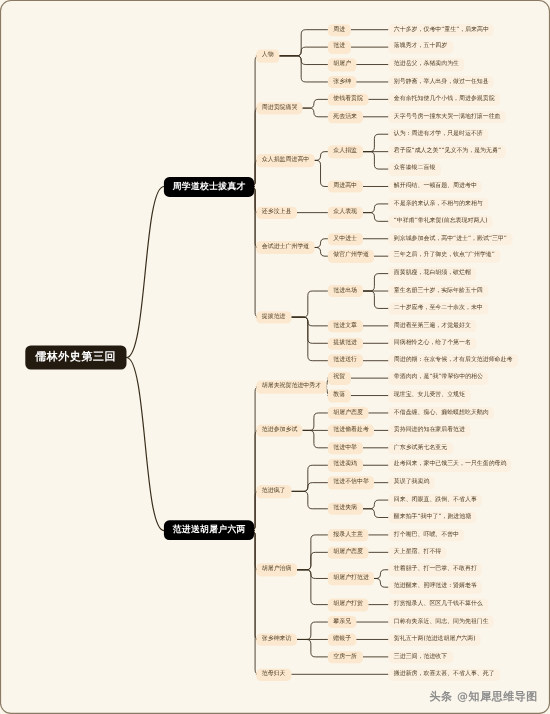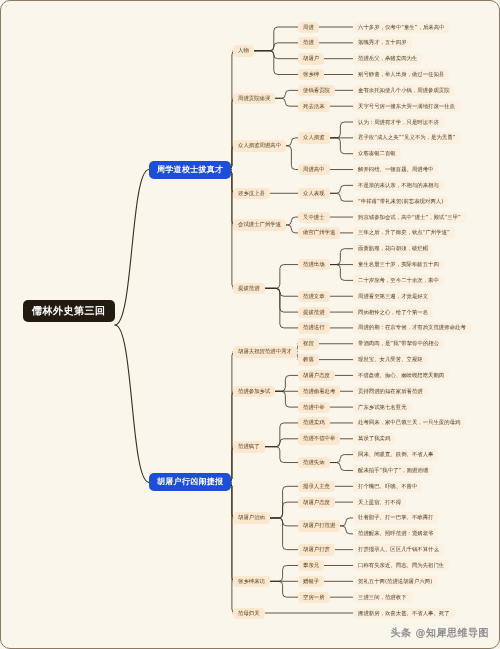--- a/index.html
+++ b/index.html
@@ -27,21 +27,21 @@
   .root{
     background:#231b10;
     color:#ffffff;
     border-radius:5px;
     padding:6px 9px;
     font-size:10px;
     font-weight:bold;
     letter-spacing:.5px;
   }
   .branch{
-    background:#1d4ed8;
+    background:#000000;
     color:#ffffff;
     border-radius:5px;
     padding:5px 8px;
     font-size:8px;
     font-weight:bold;
     letter-spacing:.3px;
   }
   .lvl2{
     background:#fbe8cf;
     color:#4a3a20;
@@ -235,17 +235,17 @@
       <div class="node lvl2" style="left: 232px; top: 186.797px;">还乡汶上县</div>
       <div class="node lvl2" style="left: 232px; top: 218.473px;">会试进士广州学道</div>
       <div class="node lvl2" style="left: 232px; top: 281.824px;">提拔范进</div>
       <div class="node lvl2" style="left: 232px; top: 345.176px;">胡屠夫祝贺范进中秀才</div>
       <div class="node lvl2" style="left: 232px; top: 384.77px;">范进参加乡试</div>
       <div class="node lvl2" style="left: 232px; top: 440.203px;">范进疯了</div>
       <div class="node lvl2" style="left: 232px; top: 511.473px;">胡屠户治病</div>
       <div class="node lvl2" style="left: 232px; top: 574.824px;">张乡绅来访</div>
       <div class="node lvl2" style="left: 232px; top: 606.5px;">范母归天</div>
       <div class="node branch" style="left: 148px; top: 159.541px;">周学道校士拔真才</div>
-      <div class="node branch" style="left: 148px; top: 472.338px;">胡屠户行凶闹捷报</div>
-      <div class="node root" style="left: 22px; top: 299px;">儒林外史第三回</div>
+      <div class="node branch" style="left: 148px; top: 472.338px;">范进送胡屠户六两</div>
+      <div class="node root" style="left: 22px; top: 313px;">儒林外史第三回</div>
     </div>
   <div class="watermark">头条 @知犀思维导图</div>
 </div>
 
 </body></html>

